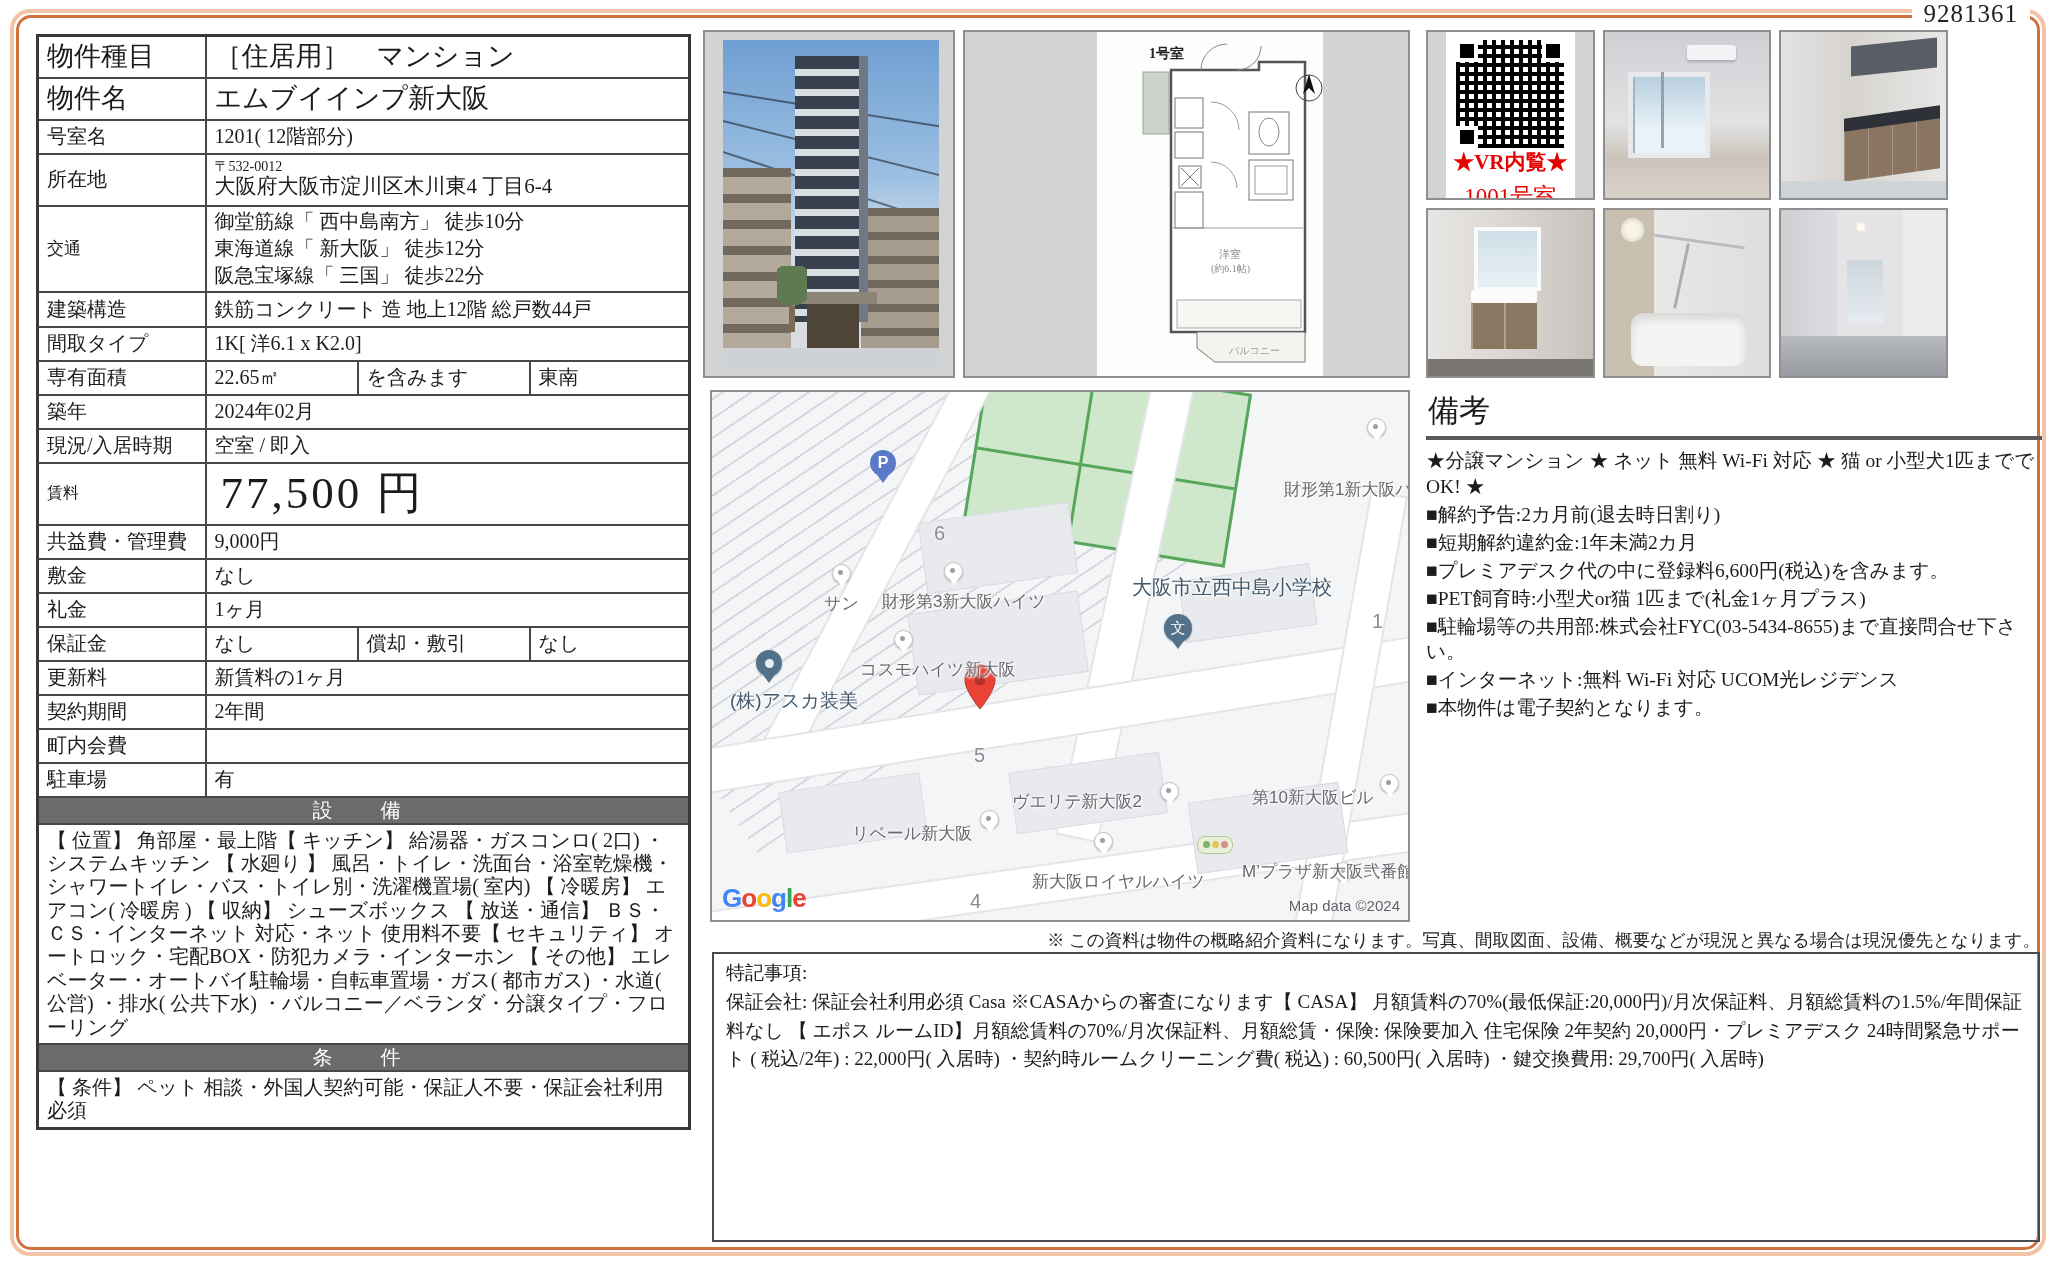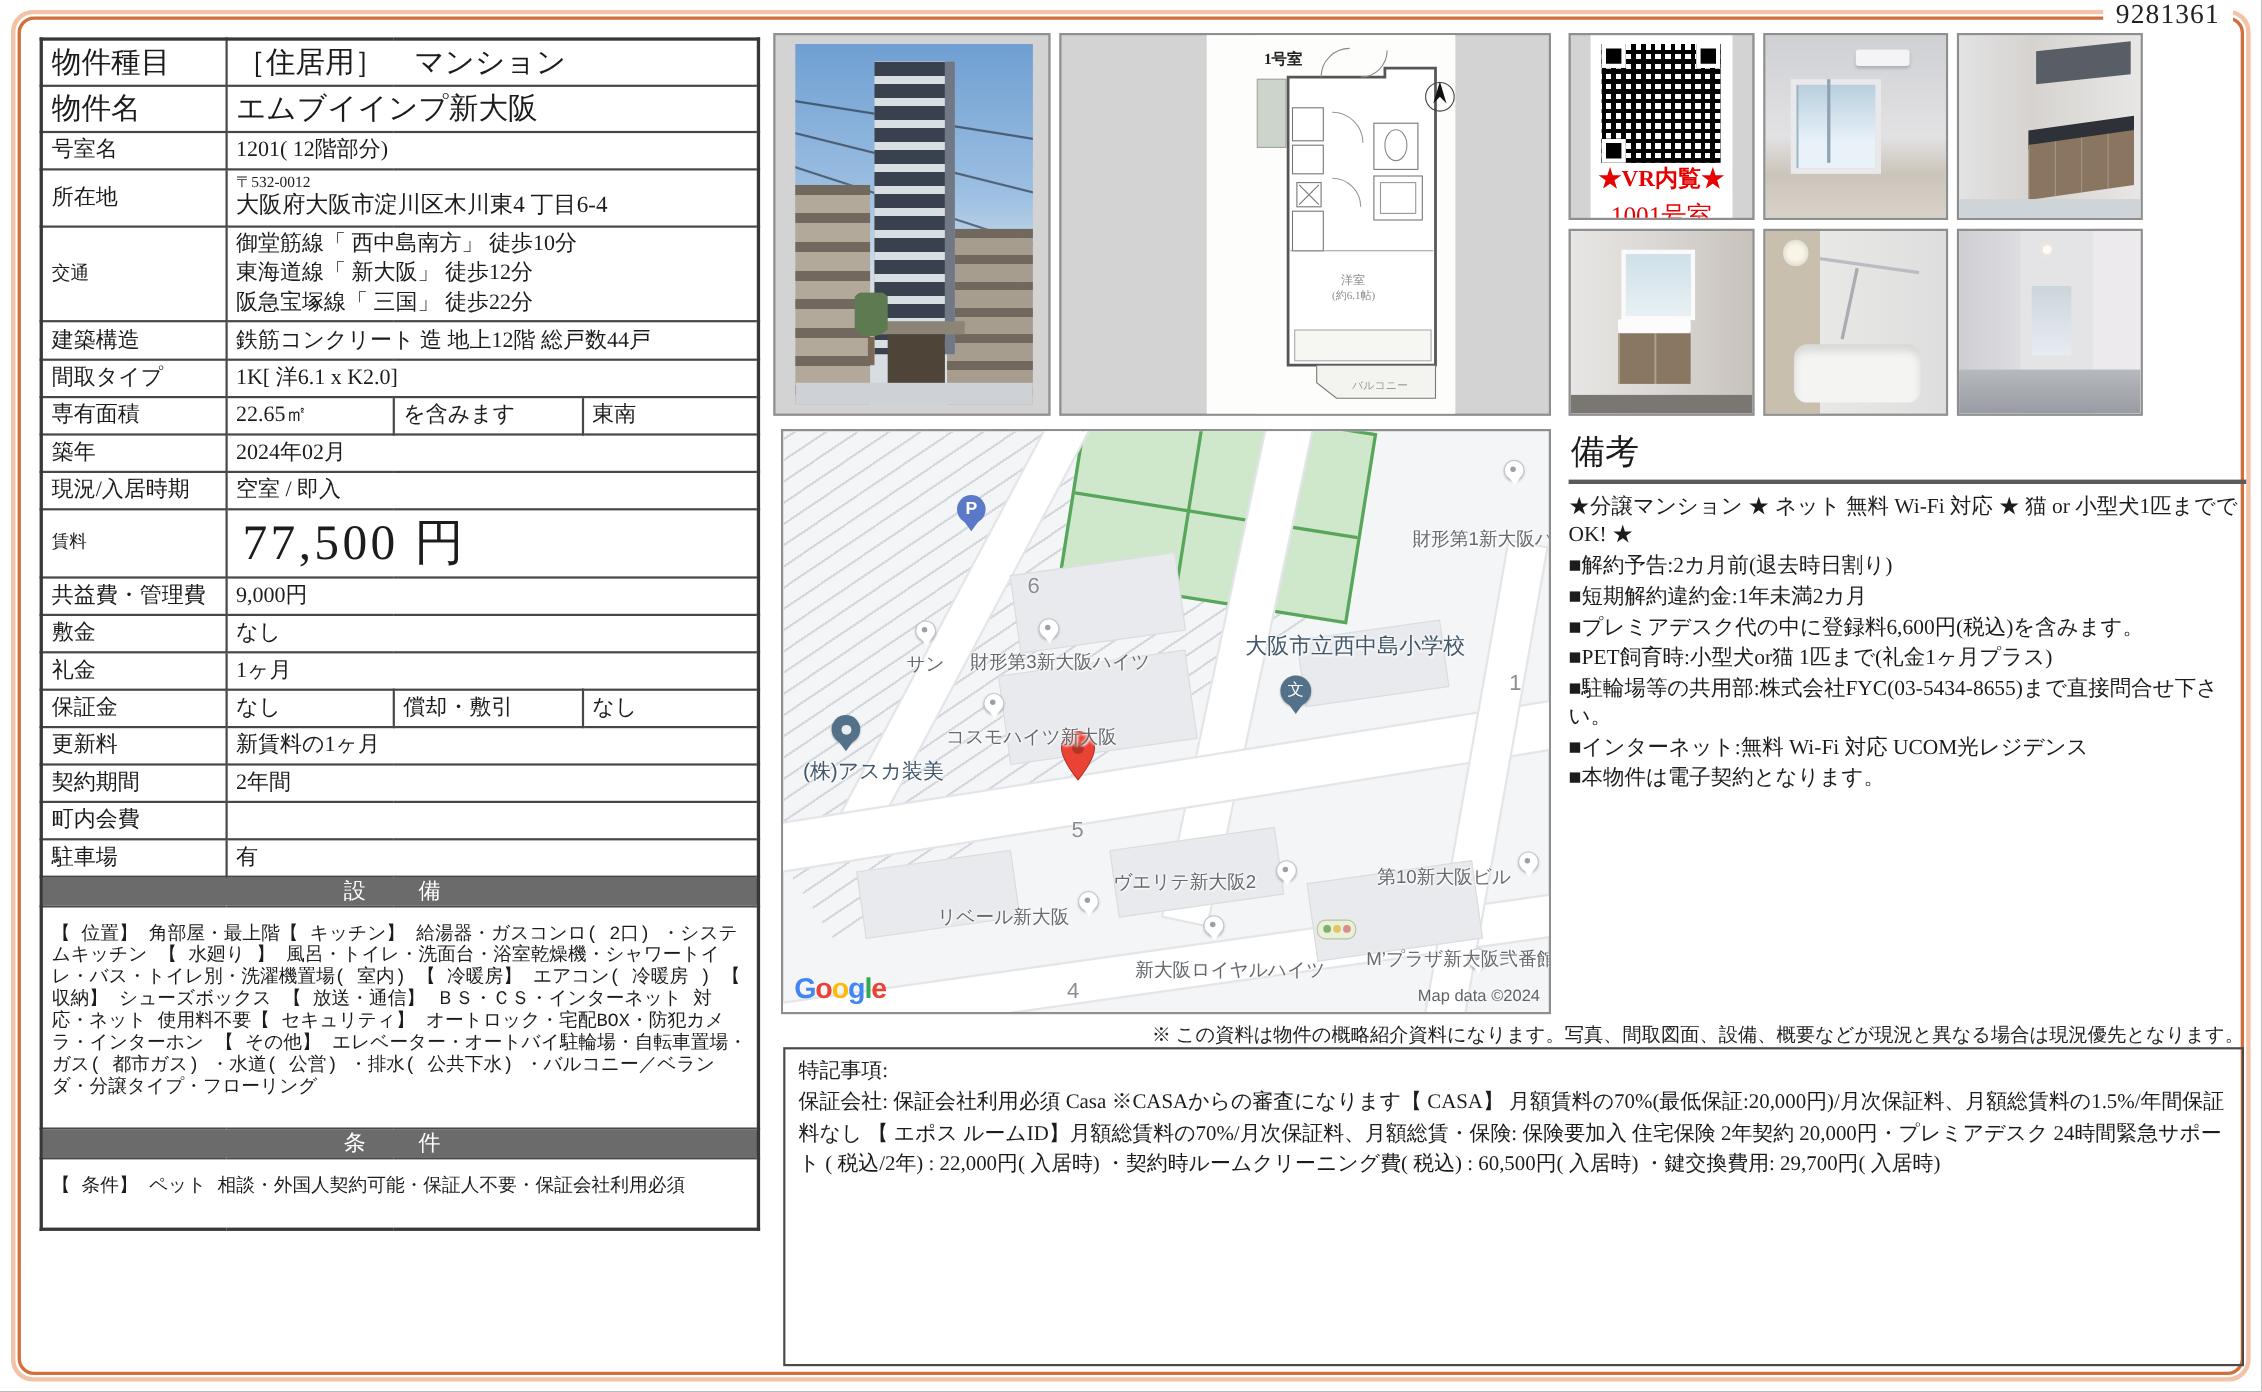--- a/index.html
+++ b/index.html
@@ -21,21 +21,21 @@
   .ptable td{padding:1px 8px;vertical-align:middle;font-size:20px;line-height:1.15;overflow:hidden;}
   td.lbl{font-size:20px;}
   tr.big td{font-size:27px;}
   .postal{font-size:14px;line-height:1.0;display:block;}
   .addr{font-size:21px;display:block;}
   .acc-line{font-size:20px;line-height:1.35;}
   td.rent-val{font-size:45px;letter-spacing:3px;padding-left:14px;}
   td.rent-lbl{font-size:16px;}
   .secbar{background:#6b6b6b;color:#fff;text-align:center;font-size:22px;
           letter-spacing:14px;padding:2px 0;}
-  td.blocktext{font-size:17px;line-height:1.17;padding:16px 8px;vertical-align:top;font-family:Liberation Mono, monospace;}
+  td.blocktext{font-size:20px;line-height:1.17;padding:4px 8px;vertical-align:top;}
 
   
   .panel{position:absolute;background:#d3d3d3;border:2px solid #8f8f8f;box-sizing:border-box;}
   .photo-abs{position:absolute;overflow:hidden;}
 
   
   .building{left:18px;top:8px;width:216px;height:328px;
             background:linear-gradient(180deg,#6f9fd2 0%,#9dc0e2 42%,#cddcea 62%,#d8dde2 70%);}
   .bldg-left{position:absolute;left:-6px;top:128px;width:74px;height:200px;background:#b2a99b;
      background-image:repeating-linear-gradient(180deg,rgba(60,52,44,.55) 0 9px,transparent 9px 26px);}

